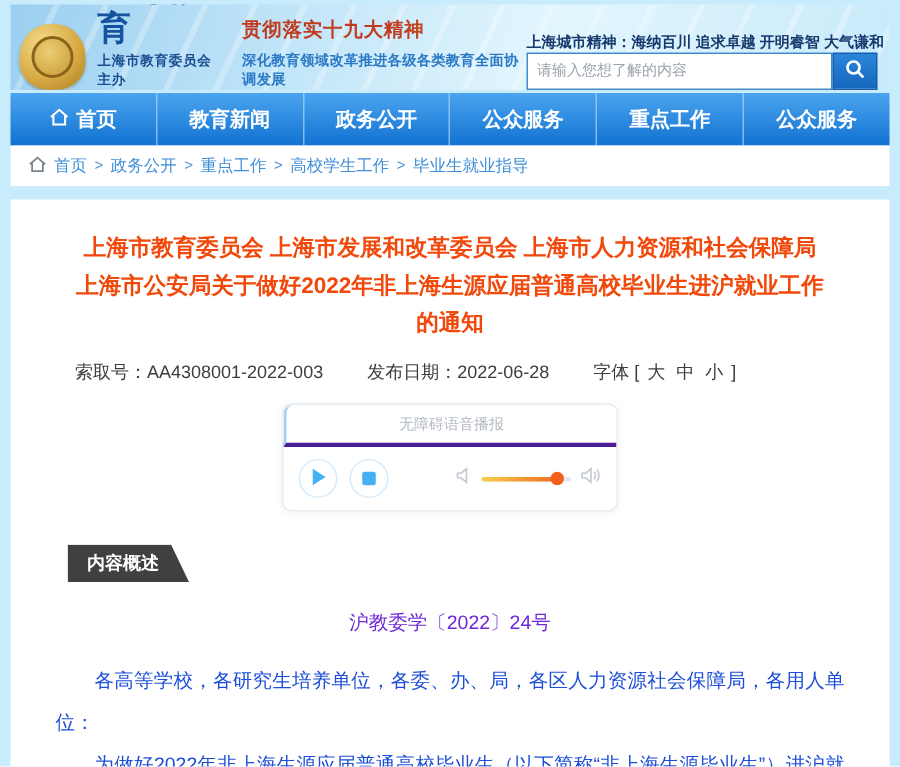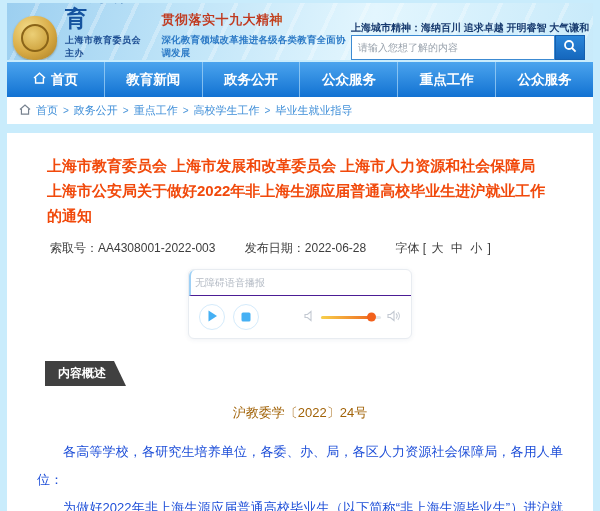--- a/index.html
+++ b/index.html
@@ -83,36 +83,36 @@
   .crumb { cursor:pointer; }
   .crumb-sep { color:#4e97da; font-size:10px; }
 
   
   .content {
     margin-top:9px; background:#fff;
     min-height:370px; padding:16px 30px 20px;
   }
   .article-title {
     font-size:15px; line-height:25px; font-weight:bold; color:#f1490b;
-    margin:4px 10px 12px;
+    text-align:center; margin:4px 10px 12px;
   }
   .meta { text-align:left; font-size:12px; color:#3d3d3d; margin-bottom:12px; }
   .meta-group { margin:0 13px; white-space:nowrap; }
   .font-size-link { cursor:pointer; margin:0 2px; }
 
   
   .player {
     width:224px; margin:12px auto 14px;
     border:1px solid #e8ecf1; border-radius:6px; background:#fff;
     box-shadow:0 1px 5px rgba(40,70,110,.07);
   }
   .player-label {
-    padding:6px 4px 5px; 
+    padding:6px 4px 5px; text-align:center;
     font-size:10px; color:#b3bac4;
-    border-bottom:1px solid #4c1d95;
+    border-bottom:3px solid #4c1d95;
     border-left:2px solid #9fd0f5;
     border-radius:6px 6px 0 0;
   }
   .player-controls { display:flex; align-items:center; padding:8px 10px; gap:8px; }
   .ctrl-btn {
     width:26px; height:26px; border-radius:50%; border:1px solid #d5ebfb;
     background:#fff; display:flex; align-items:center; justify-content:center;
     cursor:pointer; padding:0;
   }
   .vol-group { margin-left:auto; display:flex; align-items:center; gap:6px; }
@@ -123,21 +123,21 @@
     width:9px; height:9px; border-radius:50%; background:#f2611c;
   }
 
   
   .section-badge {
     display:inline-block; margin:8px 0 0 8px;
     background:#404040; color:#fff; font-size:12px; font-weight:bold;
     padding:4px 20px 4px 13px;
     clip-path:polygon(0 0, calc(100% - 12px) 0, 100% 100%, 0 100%);
   }
-  .doc-ref { text-align:center; font-size:13px; color:#a16207; margin:18px 0 16px; }
+  .doc-ref { text-align:center; font-size:13px; color:#6d28d9; margin:18px 0 16px; }
   .body-text p {
     font-size:13px; line-height:28px; color:#1d4ed8;
     text-indent:2em; text-align:justify; margin:0;
   }
 </style>
 </head>
 <body>
 
 <div class="page">
 

